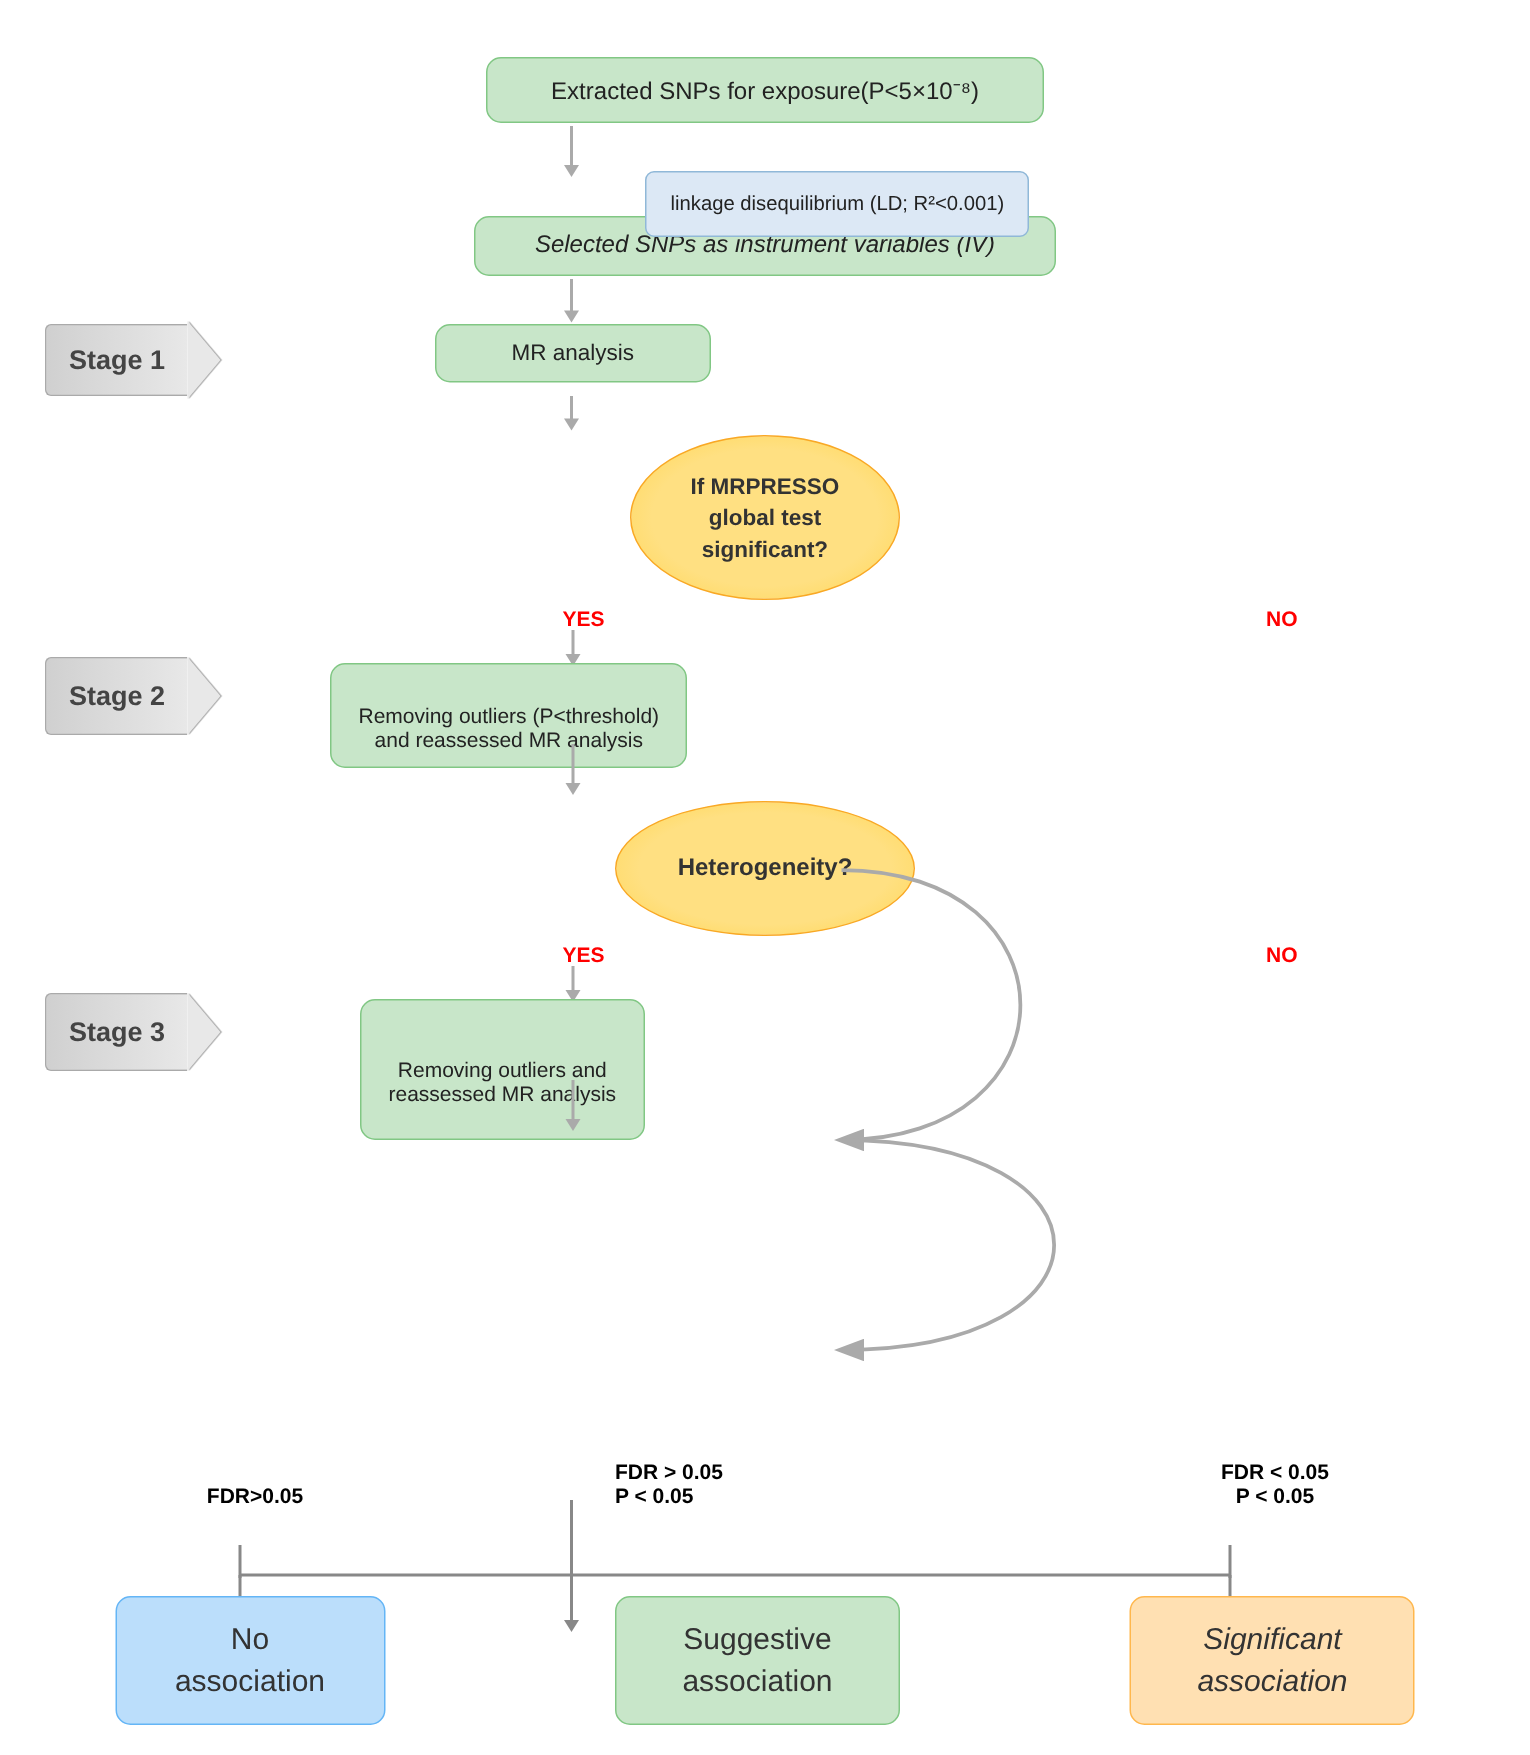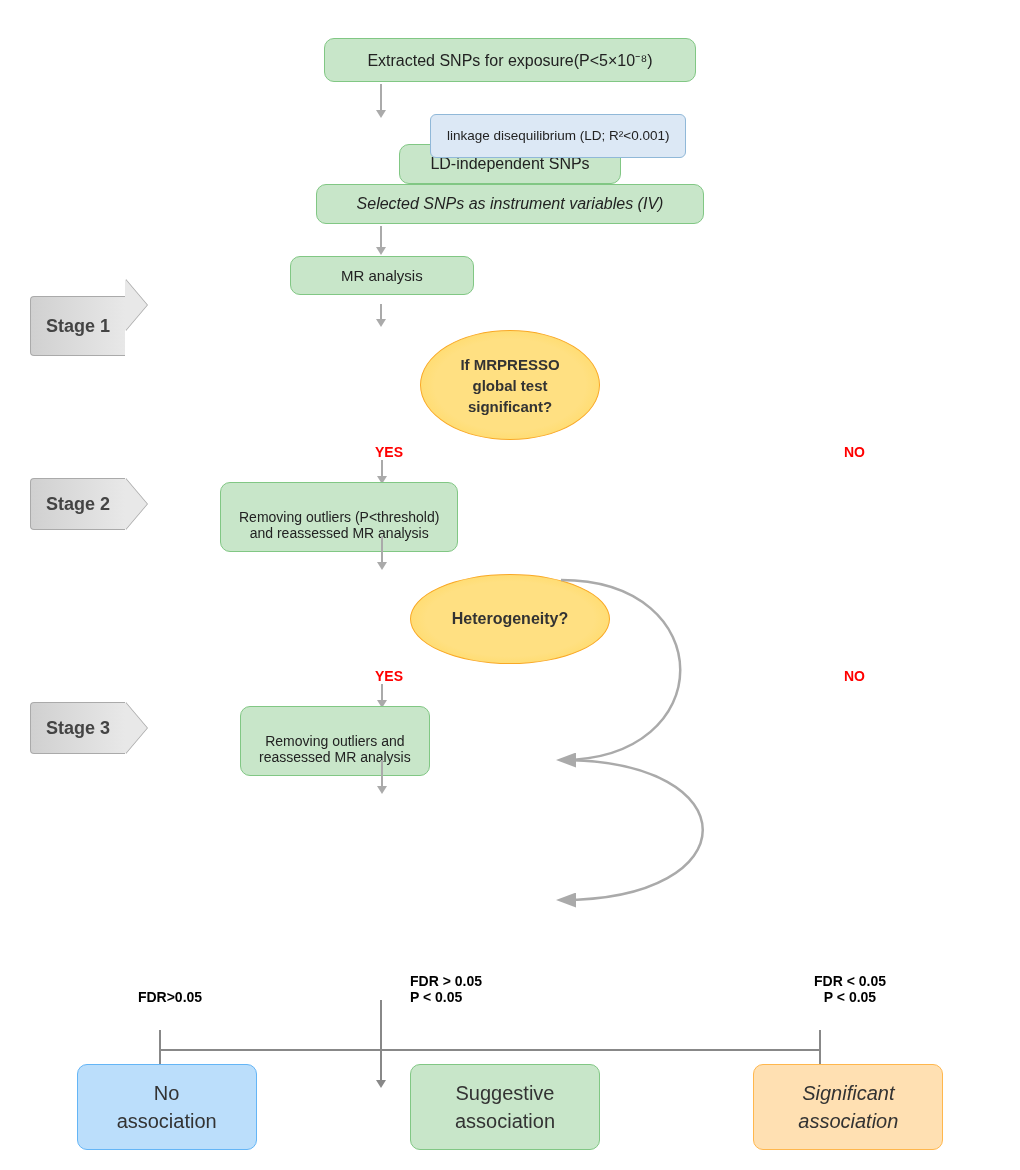--- a/index.html
+++ b/index.html
@@ -127,40 +127,35 @@
 
     <div style="position:absolute; left:380px; top:0; width:2px; height:30px; background:#aaa;"></div>
 
     <div style="position:absolute; left:376px; top:26px; width:0; height:0; border-left:5px solid transparent; border-right:5px solid transparent; border-top:8px solid #aaa;"></div>
 
     <div class="blue-box" style="position:absolute; left:430px; top:8px; font-size:13.5px;">
       <span>linkage disequilibrium (LD; R²&lt;0.001)</span>
     </div>
   </div>
 
-  <div class="col-center">
-    <div class="green-box" style="font-size:16px; padding:10px 30px;">
-      <span>LD-independent SNPs</span>
-    </div>
-  </div>
 
 
   <div class="col-center">
     <div class="green-box" style="font-size:16px; padding:10px 40px;font-style:italic;">
       <span>Selected SNPs as instrument variables (IV)</span>
     </div>
   </div>
 
   <div style="position:relative; width:1020px; height:100px; margin-top:2px;">
 
     <div style="position:absolute; left:380px; top:0; width:2px; height:25px; background:#aaa;"></div>
     <div style="position:absolute; left:376px; top:21px; width:0; height:0; border-left:5px solid transparent; border-right:5px solid transparent; border-top:8px solid #aaa;"></div>
 
     <div style="position:absolute; left:30px; top:28px; display:flex; align-items:center;">
-      <div style="background:linear-gradient(to right,#d0d0d0,#e8e8e8); border:1.5px solid #aaa; border-right:none; height:60px; width:95px; display:flex; align-items:center; justify-content:center; font-size:18px; font-weight:bold; color:#444; border-radius:4px 0 0 4px;margin-top:42px;">
+      <div style="background:linear-gradient(to right,#d0d0d0,#e8e8e8); border:1.5px solid #aaa; border-right:none; height:48px; width:95px; display:flex; align-items:center; justify-content:center; font-size:18px; font-weight:bold; color:#444; border-radius:4px 0 0 4px;">
         <span>Stage 1</span>
       </div>
       <div style="width:0;height:0;border-top:26px solid transparent;border-bottom:26px solid transparent;border-left:22px solid #e8e8e8; filter:drop-shadow(1px 0 0 #aaa);"></div>
     </div>
 
     <div style="position:absolute; left:290px; top:30px;">
       <div class="green-box" style="font-size:15px; padding:10px 50px;">
         <span>MR analysis</span>
       </div>
     </div>
@@ -222,21 +217,21 @@
     <div style="position:absolute; left:377px; top:36px; width:0; height:0; border-left:5px solid transparent; border-right:5px solid transparent; border-top:8px solid #aaa;"></div>
 
     <div style="position:absolute; left:30px; top:38px; display:flex; align-items:center;">
       <div style="background:linear-gradient(to right,#d0d0d0,#e8e8e8); border:1.5px solid #aaa; border-right:none; height:52px; width:95px; display:flex; align-items:center; justify-content:center; font-size:18px; font-weight:bold; color:#444; border-radius:4px 0 0 4px;">
         <span>Stage 3</span>
       </div>
       <div style="width:0;height:0;border-top:26px solid transparent;border-bottom:26px solid transparent;border-left:22px solid #e8e8e8; filter:drop-shadow(1px 0 0 #aaa);"></div>
     </div>
 
     <div style="position:absolute; left:240px; top:42px;">
-      <div class="green-box" style="font-size:14px; padding:10px 18px; white-space:pre-line; text-align:center;">
+      <div class="green-box" style="font-size:14px; padding:22px 18px; white-space:pre-line; text-align:center;">
         <span style="white-space:pre-line;">Removing outliers and
 reassessed MR analysis</span>
       </div>
     </div>
 
     <div style="position:absolute; right:155px; top:4px; color:red; font-size:14px; font-weight:bold;">
       <span>NO</span>
     </div>
 
     <div style="position:absolute; left:381px; top:96px; width:2px; height:30px; background:#aaa;"></div>

